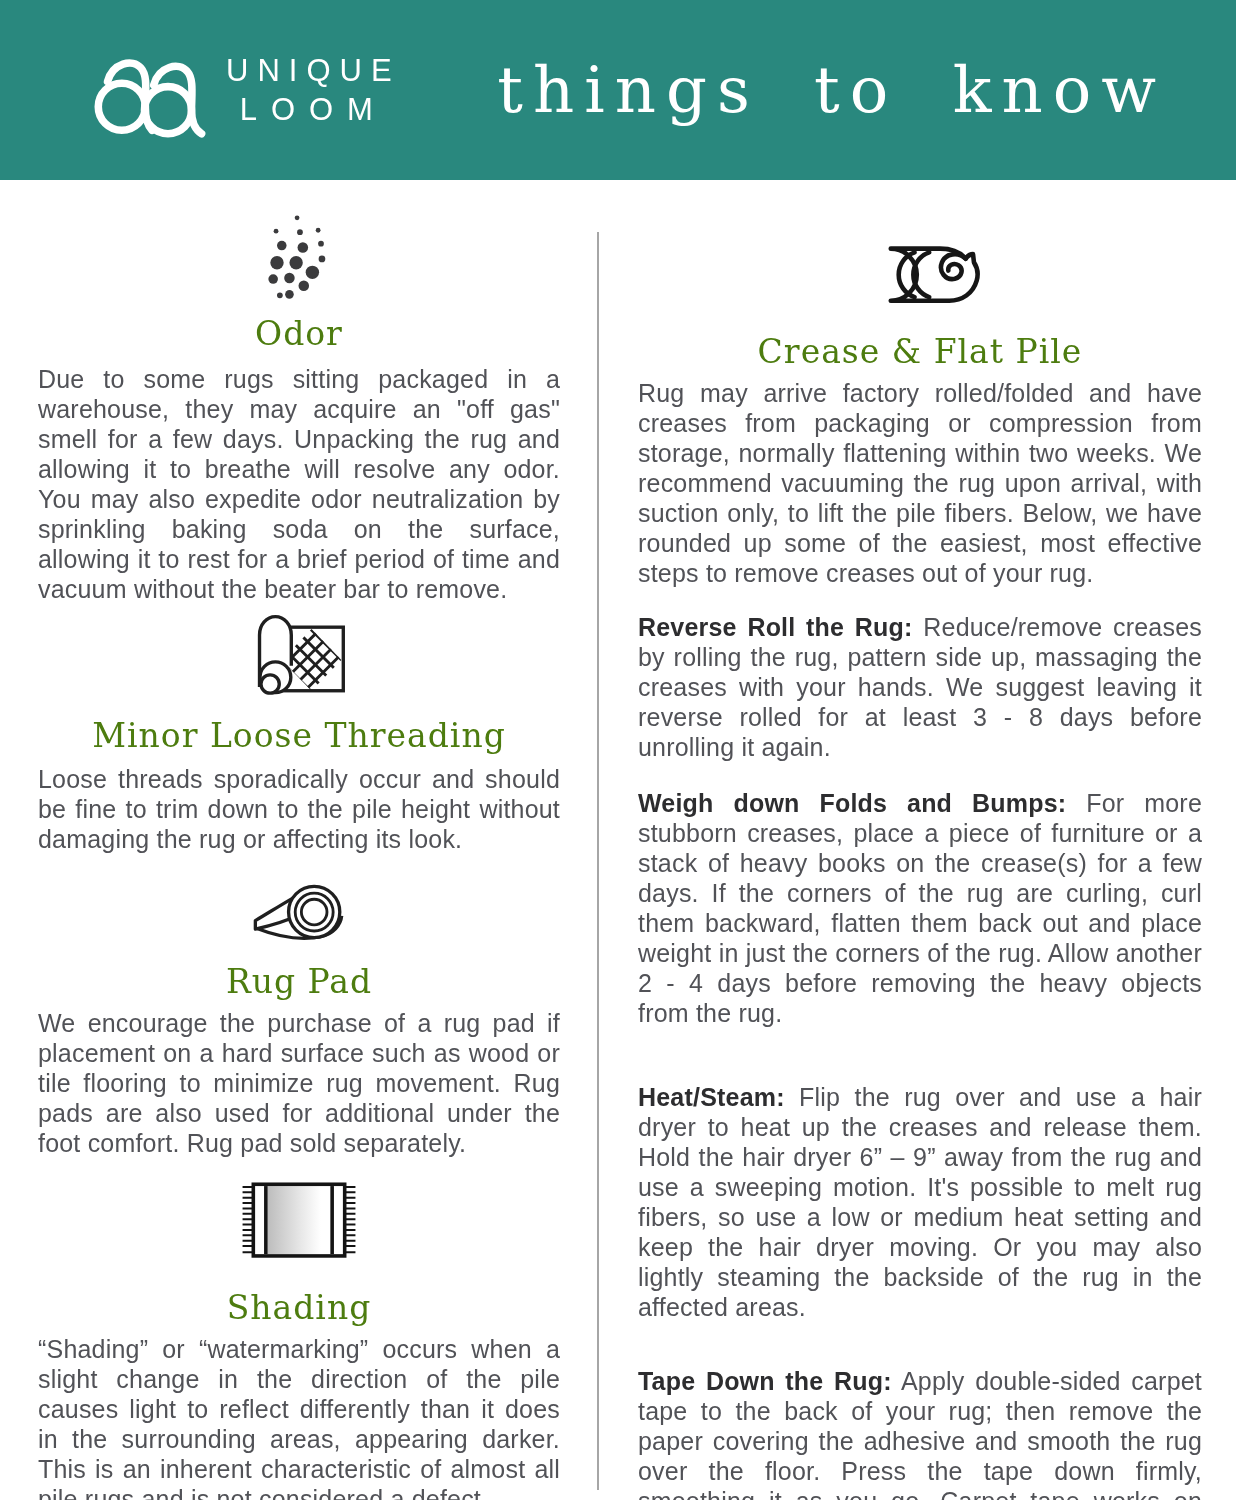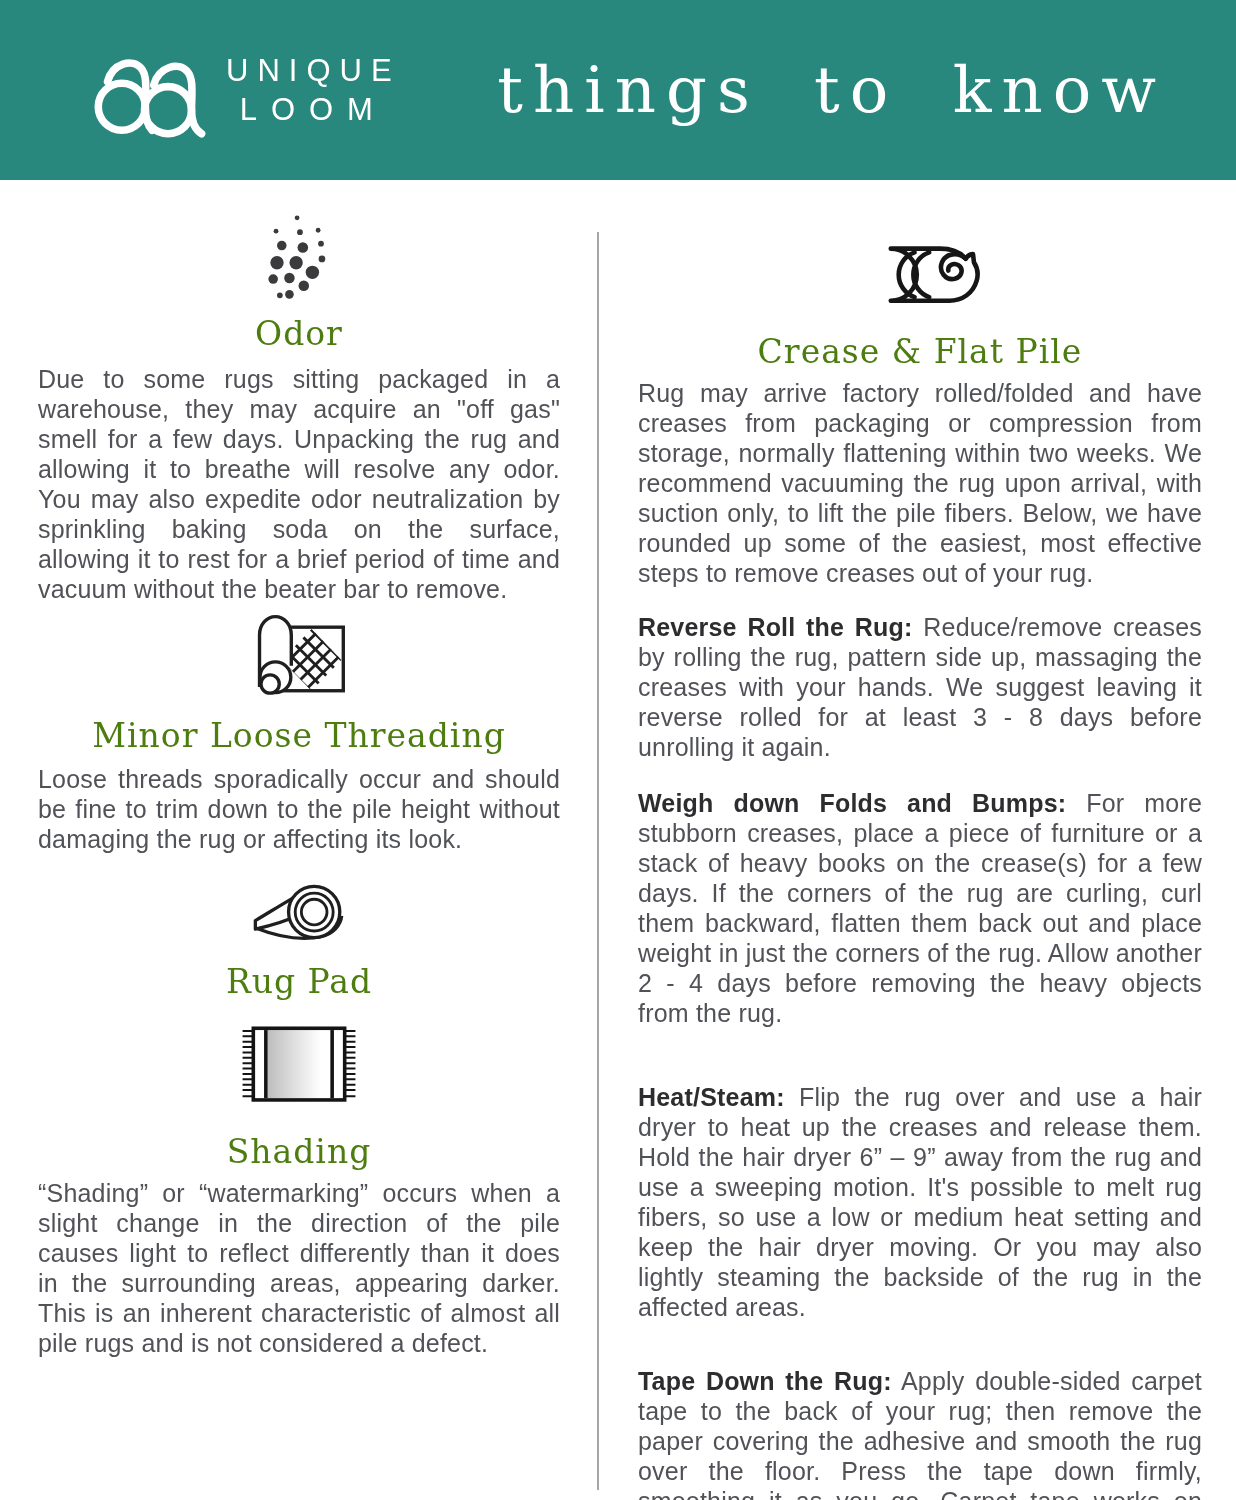--- a/index.html
+++ b/index.html
@@ -146,20 +146,21 @@
         <div class="icon-wrap mt-22">
           <svg class="ic" width="104" height="74" viewBox="0 0 104 78" fill="none" stroke="#1f1f1f" stroke-width="3.5" stroke-linejoin="round">
             <path d="M7,55 C30,64 55,68 75,64 C88,61 96,52 97,42" fill="none"></path>
             <path d="M46,23 C32,31 18,40 6,47 L6,56 C24,52 42,46 58,39 Z" fill="#ffffff"></path>
             <circle cx="68" cy="38" r="27" fill="#ffffff"></circle>
             <circle cx="68" cy="38" r="20" fill="none" stroke-width="3"></circle>
             <circle cx="68" cy="38" r="13.5" fill="none" stroke-width="3"></circle>
           </svg>
         </div>
         <h2 class="heading mt-12">Rug Pad</h2>
+        <p class="body mt-6">We encourage the purchase of a rug pad if placement on a hard surface such as wood or tile flooring to minimize rug movement. Rug pads are also used for additional under the foot comfort. Rug pad sold separately.</p>
       </div>
 
       <div>
         <div class="icon-wrap mt-20">
           <svg class="ic" width="128" height="86" viewBox="0 0 130 96" fill="none">
             <defs>
               <linearGradient id="shgrad" x1="0" y1="0" x2="1" y2="0">
                 <stop offset="0" stop-color="#bdbdbd"></stop>
                 <stop offset="0.55" stop-color="#e9e9e9"></stop>
                 <stop offset="0.85" stop-color="#ffffff"></stop>

